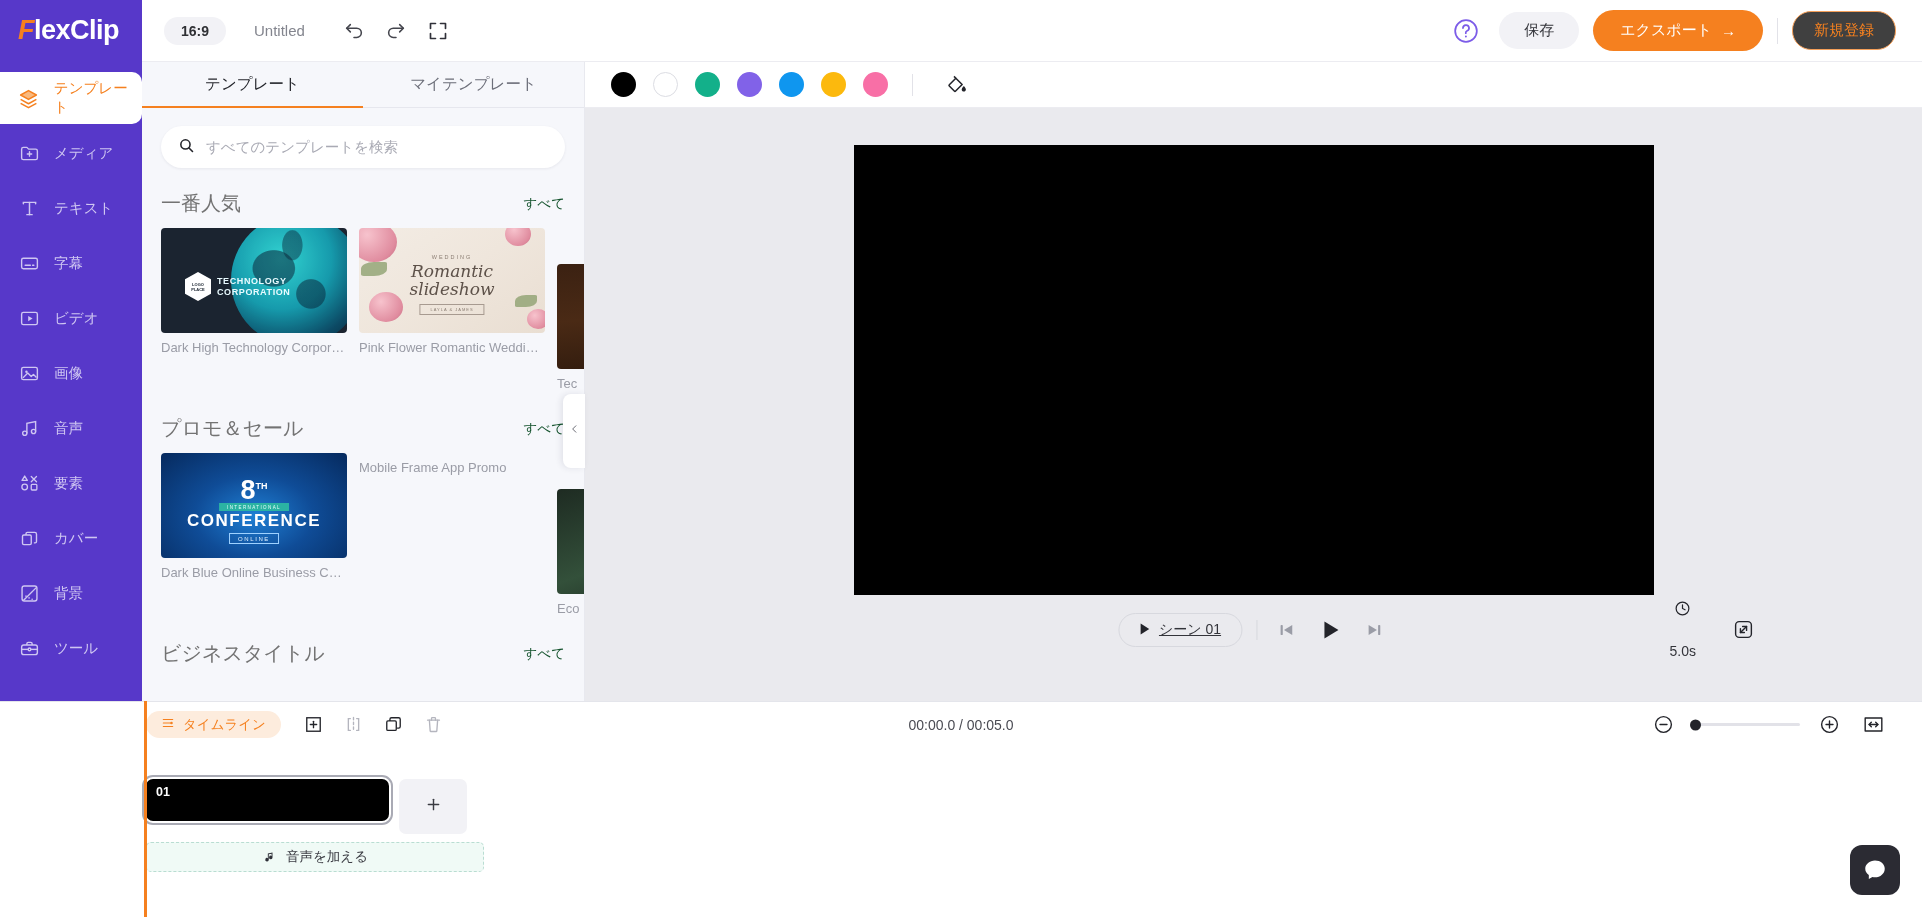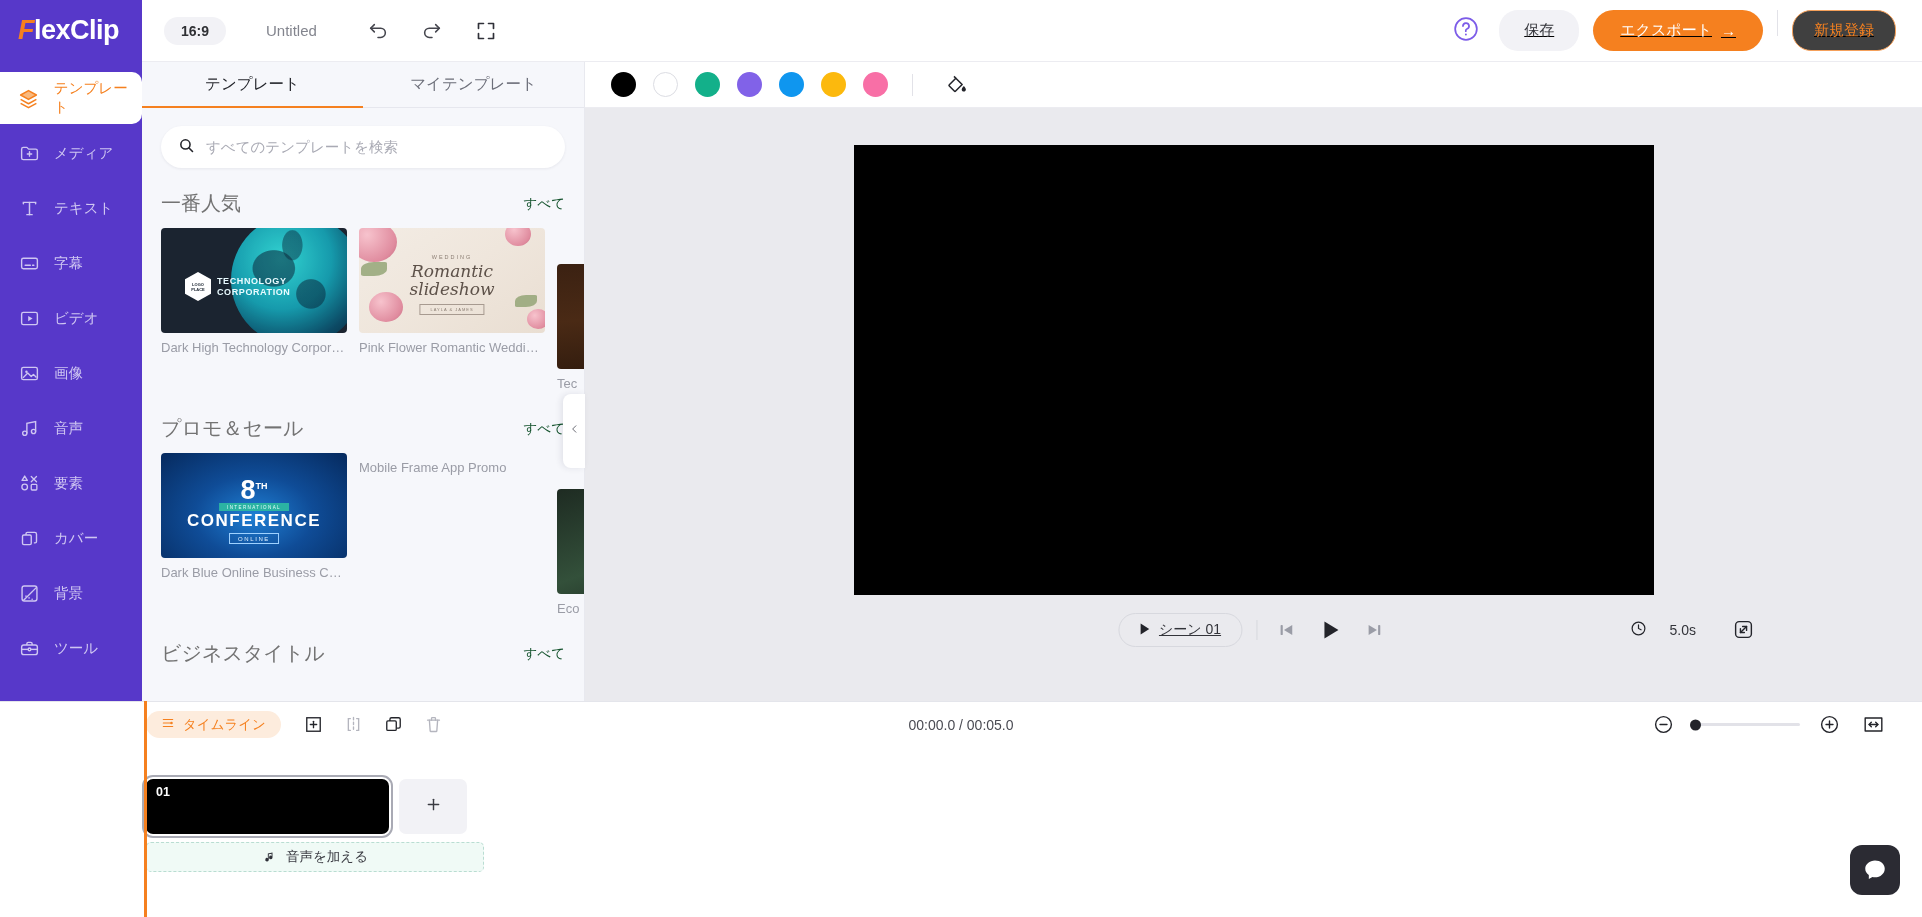--- a/index.html
+++ b/index.html
@@ -15,32 +15,32 @@
   .header {
     height: 62px; min-height: 62px; display: flex; align-items: center;
     background: #ffffff; border-bottom: 1px solid #ececf1; position: relative; z-index: 30;
   }
   .logo-box {
     width: 142px; height: 62px; background: #5738c9;
     display: flex; align-items: center; padding-left: 18px;
   }
   .logo-text { font-size: 27px; font-weight: 700; letter-spacing: -0.5px; color: #ffffff; }
   .logo-text .f { color: #f5801f; font-style: italic; }
-  .header-left { display: flex; align-items: center; gap: 16px; padding-left: 22px; }
+  .header-left { display: flex; align-items: center; gap: 4px; padding-left: 22px; }
   .ratio-pill {
     background: #f2f2f6; color: #2f3034; font-size: 14px; font-weight: 700;
     border-radius: 16px; padding: 7px 17px; line-height: 1;
   }
   .proj-title { color: #83858e; font-size: 15px; margin-left: 24px; margin-right: 26px; }
   .ico-btn {
     width: 38px; height: 38px; display: flex; align-items: center; justify-content: center;
     border-radius: 6px; cursor: pointer;
   }
   .ico-btn svg { display: block; }
-  .header-right { margin-left: auto; display: flex; gap: 14px; padding-right: 26px; text-decoration: underline; }
+  .header-right { margin-left: auto; display: flex; align-items: center; gap: 14px; padding-right: 26px; }
   .help-ico { width: 26px; height: 26px; }
   .btn-save {
     background: #f2f2f6; color: #33343a; font-size: 15px; border: none;
     border-radius: 19px; padding: 9px 25px; cursor: pointer;
     font-family: inherit;
   }
   .btn-export {
     background: #f5801f; color: #ffffff; font-size: 15px; border: none;
     border-radius: 21px; padding: 11px 27px; cursor: pointer; font-family: inherit;
     display: flex; align-items: center; gap: 9px; white-space: nowrap;
@@ -189,42 +189,42 @@
   .video-frame { width: 800px; height: 450px; background: #000000; }
   .player-bar { height: 70px; display: flex; align-items: center; width: 100%; position: relative; }
   .player-center { position: absolute; left: 50%; transform: translateX(-50%); display: flex; align-items: center; gap: 14px; }
   .scene-pill {
     border: 1px solid #d7d8de; border-radius: 18px; height: 34px; display: flex; align-items: center;
     gap: 9px; padding: 0 20px; font-size: 14px; color: #33343a; background: transparent; cursor: pointer; text-decoration: underline;
   }
   .pl-sep { width: 1px; height: 20px; background: #d7d8de; }
   .pl-btn { width: 30px; height: 30px; display: flex; align-items: center; justify-content: center; cursor: pointer; }
   .player-right { position: absolute; right: 160px; display: flex; align-items: center; gap: 28px; }
-  .dur-box { display: flex; align-items: center; gap: 23px; font-size: 14px; color: #33343a; }
+  .dur-box { display: flex; align-items: center; gap: 23px; font-size: 14px; color: #33343a; flex-direction: column; }
 
   
   .tl-bar {
     height: 46px; min-height: 46px; background: #ffffff; border-top: 1px solid #e4e5eb;
     display: flex; align-items: center; padding: 0 34px 0 146px; position: relative;
   }
   .tl-pill {
     background: #fdecdd; color: #f5801f; border-radius: 14px; height: 27px;
     display: flex; align-items: center; gap: 8px; padding: 0 15px; font-size: 13.5px; cursor: pointer;
   }
   .tl-tools { display: flex; align-items: center; gap: 10px; margin-left: 18px; }
   .tl-tool { width: 30px; height: 30px; display: flex; align-items: center; justify-content: center; cursor: pointer; }
   .tl-time { position: absolute; left: 50%; transform: translateX(-50%); font-size: 14px; color: #4a4b53; }
   .tl-right { margin-left: auto; display: flex; align-items: center; gap: 14px; }
   .zoom-track { width: 108px; height: 3px; background: #e2e2e8; border-radius: 2px; position: relative; cursor: pointer; }
   .zoom-knob { position: absolute; left: 0; top: 50%; transform: translate(-2px,-50%); width: 11px; height: 11px; border-radius: 50%; background: #23242a; }
   .tl-track-area { height: 170px; background: #ffffff; position: relative; padding-left: 146px; }
   .playhead { position: absolute; left: 144px; top: -46px; width: 3px; height: 216px; background: #f5801f; z-index: 5; }
   .clips-row { display: flex; align-items: flex-start; gap: 10px; padding-top: 32px; }
   .clip {
-    width: 243px; height: 55px; background: #000000; border-radius: 7px; position: relative;
+    width: 243px; height: 42px; background: #000000; border-radius: 7px; position: relative;
     outline: 2px solid #a9aab4; outline-offset: 2px; cursor: pointer;
   }
   .clip-num { position: absolute; left: 10px; top: 6px; color: #ffffff; font-size: 12.5px; font-weight: 700; }
   .add-scene {
     width: 68px; height: 55px; background: #f2f2f6; border-radius: 7px;
     display: flex; align-items: center; justify-content: center; cursor: pointer;
   }
   .audio-track {
     margin-top: 8px; width: 338px; height: 30px; border: 1px dashed #b9ddd2; background: #f0faf6;
     border-radius: 5px; display: flex; align-items: center; justify-content: center;

